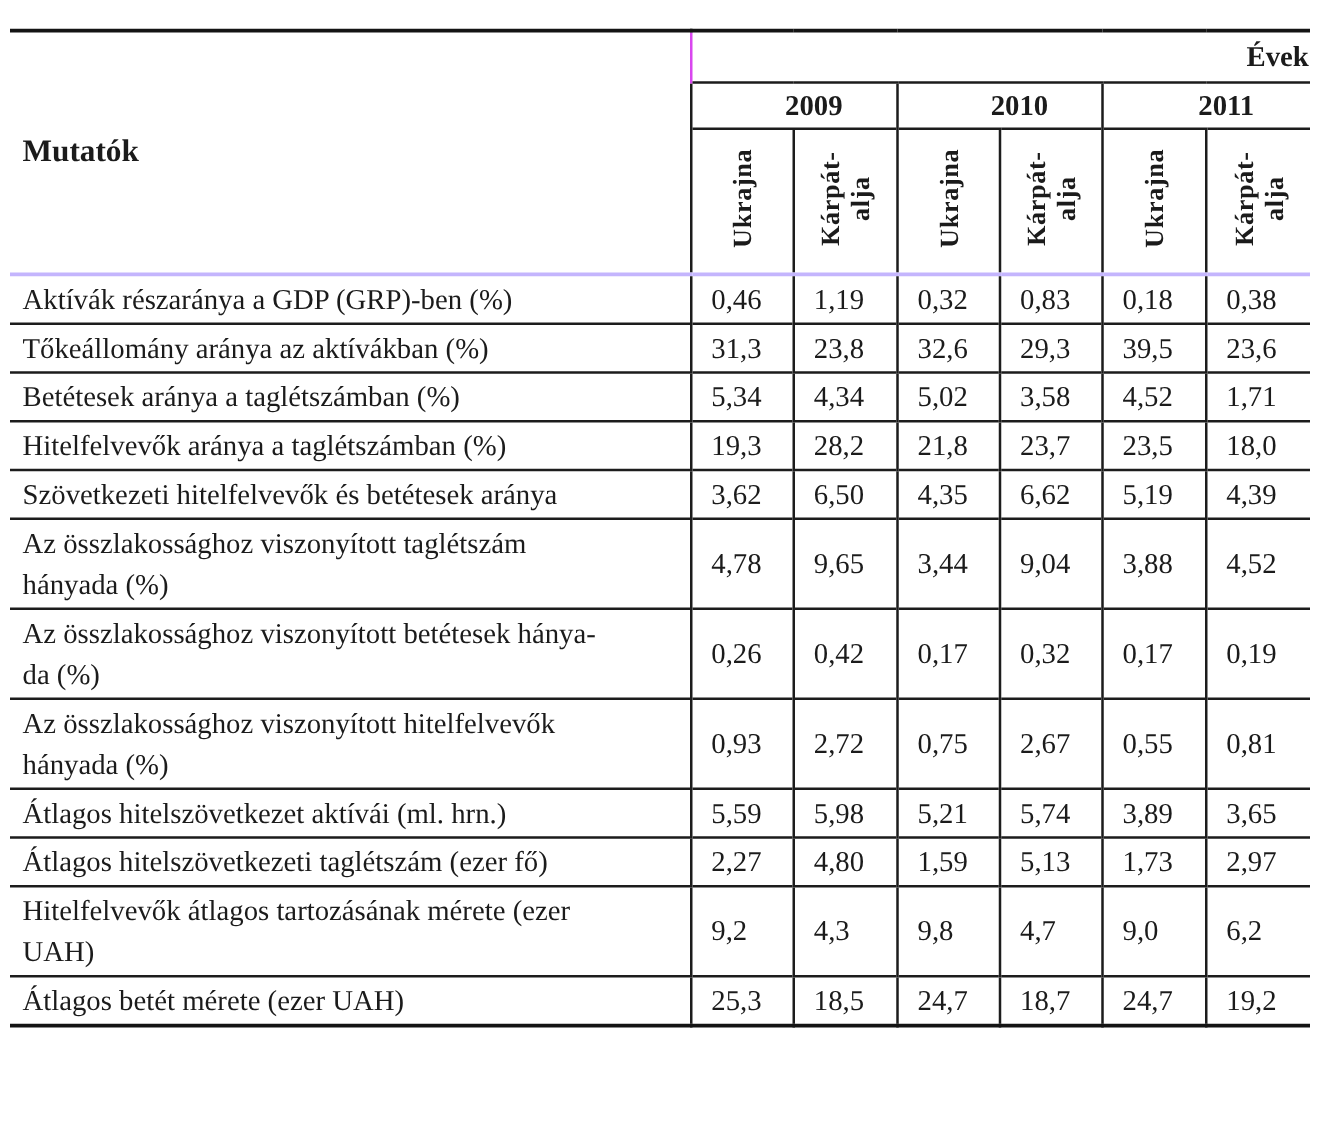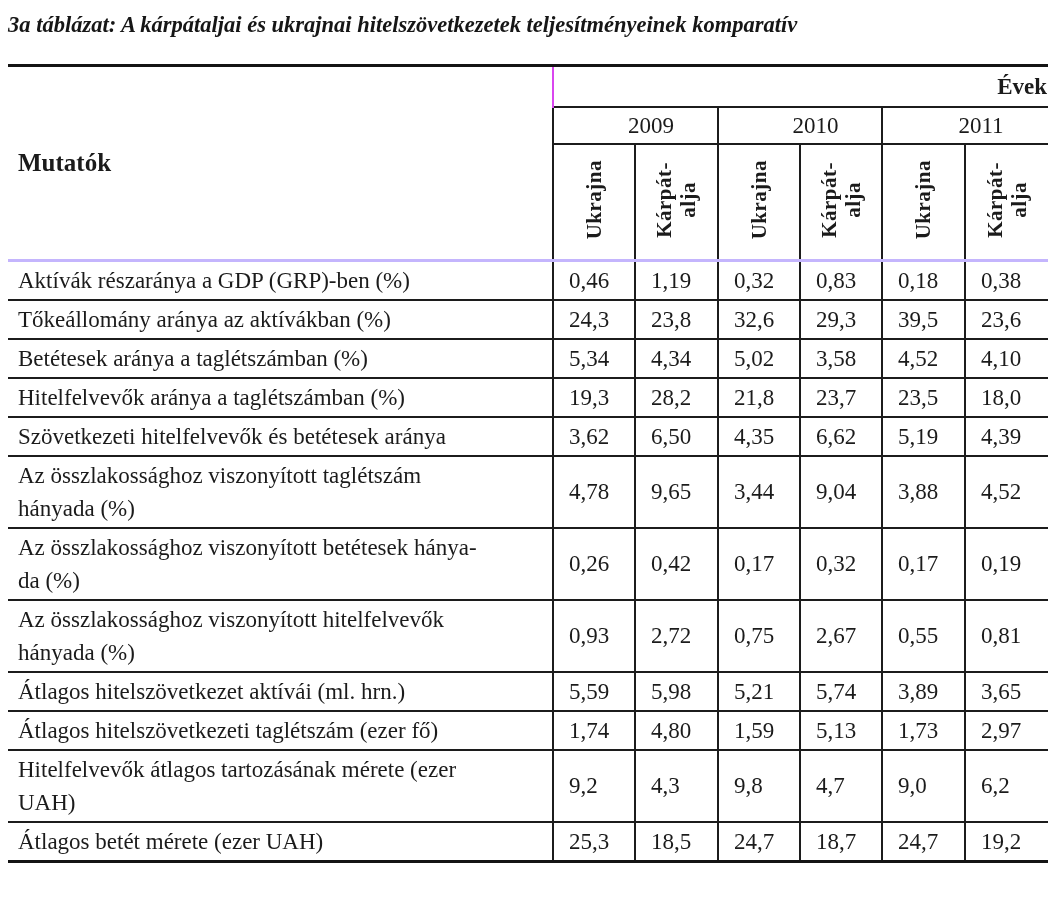--- a/index.html
+++ b/index.html
@@ -34,21 +34,21 @@
   .corner-cell {
     text-align: left; padding-left: 10px;
     font-weight: bold; font-size: 25px;
   }
   .evek-cell {
     text-align: right; font-weight: bold; font-size: 23px;
     height: 37px;
     border-left: 2px solid #d946ef;
   }
   .year-cell {
-    text-align: center; font-weight: normal; font-size: 23px;
+    text-align: center; font-weight: bold; font-size: 23px;
     height: 33px;
     border-left: 2px solid #1c1c1c;
     border-top: 2px solid #1c1c1c;
     padding-left: 32px;
   }
   .region-cell {
     height: 112px;
     text-align: center;
     border-left: 2px solid #1c1c1c;
     border-top: 2px solid #1c1c1c;
@@ -78,21 +78,20 @@
     border-left: 2px solid #1c1c1c;
     padding-left: 15px;
     font-size: 23px;
     text-align: left;
   }
 </style>
 </head>
 <body>
 
 <div class="title-block">
-  <div class="title-line1">3a táblázat: A kárpátaljai és ukrajnai hitelszövetkezetek teljesítményeinek komparatív</div>
 </div>
 
 <table class="comp-table">
   <colgroup>
     <col style="width:545px">
     <col style="width:82px">
       <col style="width:83px">
     <col style="width:82px">
       <col style="width:82px">
     <col style="width:83px">
@@ -125,35 +124,35 @@
         <td class="label-cell">Aktívák részaránya a GDP (GRP)-ben (%)</td>
         <td class="num-cell">0,46</td>
         <td class="num-cell">1,19</td>
         <td class="num-cell">0,32</td>
         <td class="num-cell">0,83</td>
         <td class="num-cell">0,18</td>
         <td class="num-cell">0,38</td>
       </tr>
       <tr>
         <td class="label-cell">Tőkeállomány aránya az aktívákban (%)</td>
-        <td class="num-cell">24,3</td>
+        <td class="num-cell">31,3</td>
         <td class="num-cell">23,8</td>
         <td class="num-cell">32,6</td>
         <td class="num-cell">29,3</td>
         <td class="num-cell">39,5</td>
         <td class="num-cell">23,6</td>
       </tr>
       <tr>
         <td class="label-cell">Betétesek aránya a taglétszámban (%)</td>
         <td class="num-cell">5,34</td>
         <td class="num-cell">4,34</td>
         <td class="num-cell">5,02</td>
         <td class="num-cell">3,58</td>
         <td class="num-cell">4,52</td>
-        <td class="num-cell">4,10</td>
+        <td class="num-cell">1,71</td>
       </tr>
       <tr>
         <td class="label-cell">Hitelfelvevők aránya a taglétszámban (%)</td>
         <td class="num-cell">19,3</td>
         <td class="num-cell">28,2</td>
         <td class="num-cell">21,8</td>
         <td class="num-cell">23,7</td>
         <td class="num-cell">23,5</td>
         <td class="num-cell">18,0</td>
       </tr>
@@ -200,21 +199,21 @@
         <td class="label-cell">Átlagos hitelszövetkezet aktívái (ml. hrn.)</td>
         <td class="num-cell">5,59</td>
         <td class="num-cell">5,98</td>
         <td class="num-cell">5,21</td>
         <td class="num-cell">5,74</td>
         <td class="num-cell">3,89</td>
         <td class="num-cell">3,65</td>
       </tr>
       <tr>
         <td class="label-cell">Átlagos hitelszövetkezeti taglétszám (ezer fő)</td>
-        <td class="num-cell">1,74</td>
+        <td class="num-cell">2,27</td>
         <td class="num-cell">4,80</td>
         <td class="num-cell">1,59</td>
         <td class="num-cell">5,13</td>
         <td class="num-cell">1,73</td>
         <td class="num-cell">2,97</td>
       </tr>
       <tr>
         <td class="label-cell">Hitelfelvevők átlagos tartozásának mérete (ezer
 UAH)</td>
         <td class="num-cell">9,2</td>

